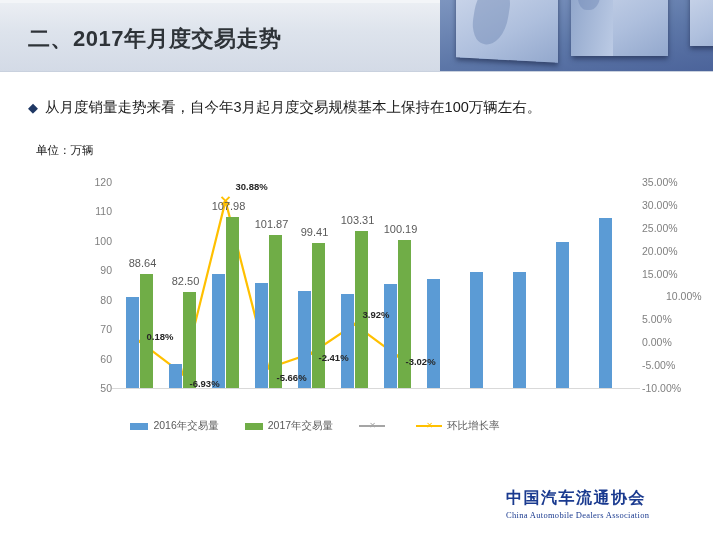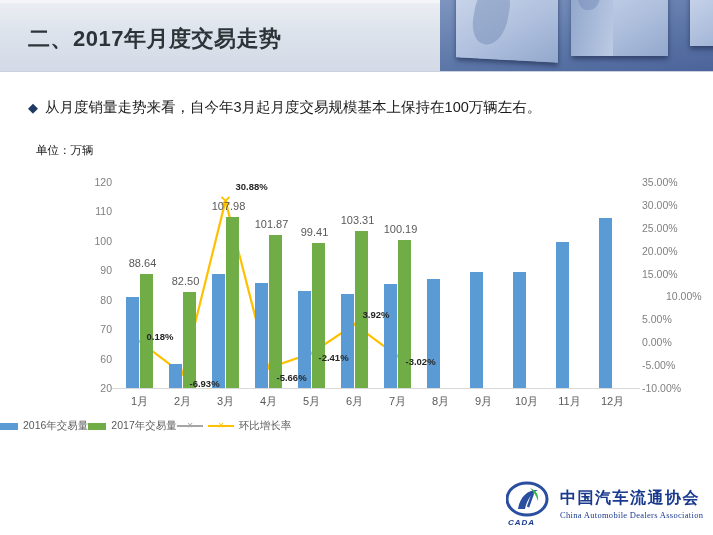--- a/index.html
+++ b/index.html
@@ -200,21 +200,23 @@
     width: 516px; height: 206px;
     overflow: visible;
   }
 
   
   .legend {
     position: absolute;
     left: 0; top: 419px;
     width: 630px;
     display: flex;
+    justify-content: center;
     align-items: center;
+    gap: 26px;
     font-size: 10.5px;
     color: #595959;
   }
   .legend-item {
     display: flex;
     align-items: center;
     gap: 5px;
     white-space: nowrap;
   }
   .swatch-bar {
@@ -316,21 +318,21 @@
 
   <div class="chart">
     <div class="y-left" id="yLeft">
         <div class="ytick" style="top: 14px;">120</div>
         <div class="ytick" style="top: 43.4286px;">110</div>
         <div class="ytick" style="top: 72.8571px;">100</div>
         <div class="ytick" style="top: 102.286px;">90</div>
         <div class="ytick" style="top: 131.714px;">80</div>
         <div class="ytick" style="top: 161.143px;">70</div>
         <div class="ytick" style="top: 190.571px;">60</div>
-        <div class="ytick" style="top: 220px;">20</div>
+        <div class="ytick" style="top: 220px;">50</div>
       </div>
     <div class="y-right" id="yRight">
         <div class="ytick-r" style="top: 14px;">35.00%</div>
         <div class="ytick-r" style="top: 36.8889px;">30.00%</div>
         <div class="ytick-r" style="top: 59.7778px;">25.00%</div>
         <div class="ytick-r" style="top: 82.6667px;">20.00%</div>
         <div class="ytick-r" style="top: 105.556px;">15.00%</div>
         <div class="ytick-r" style="top: 128.444px; margin-left: 24px;">10.00%</div>
         <div class="ytick-r" style="top: 151.333px;">5.00%</div>
         <div class="ytick-r" style="top: 174.222px;">0.00%</div>
@@ -383,34 +385,20 @@
         <div class="bar b17" style="left: 280px; width: 13px; height: 147.702px; background: rgb(112, 173, 71);"></div>
         <div class="dlabel" style="left: 282.5px; top: 41.298px;">100.19</div>
         <div class="plabel" style="left: 28.5px; top: 149.398px;">0.18%</div>
         <div class="plabel" style="left: 71.5px; top: 195.946px;">-6.93%</div>
         <div class="plabel" style="left: 117.5px; top: -1.13956px;">30.88%</div>
         <div class="plabel" style="left: 158.5px; top: 190.132px;">-5.66%</div>
         <div class="plabel" style="left: 200.5px; top: 170.255px;">-2.41%</div>
         <div class="plabel" style="left: 244.5px; top: 127.277px;">3.92%</div>
         <div class="plabel" style="left: 287.5px; top: 174.047px;">-3.02%</div>
       </div>
-    <div class="xlabels" id="xLabels">
-        <div class="xlabel" style="left: 21.5px;">1月</div>
-        <div class="xlabel" style="left: 64.5px;">2月</div>
-        <div class="xlabel" style="left: 107.5px;">3月</div>
-        <div class="xlabel" style="left: 150.5px;">4月</div>
-        <div class="xlabel" style="left: 193.5px;">5月</div>
-        <div class="xlabel" style="left: 236.5px;">6月</div>
-        <div class="xlabel" style="left: 279.5px;">7月</div>
-        <div class="xlabel" style="left: 322.5px;">8月</div>
-        <div class="xlabel" style="left: 365.5px;">9月</div>
-        <div class="xlabel" style="left: 408.5px;">10月</div>
-        <div class="xlabel" style="left: 451.5px;">11月</div>
-        <div class="xlabel" style="left: 494.5px;">12月</div>
-      </div>
   </div>
 
   <div class="legend" id="legend">
       <div class="legend-item">
         <span class="swatch-bar" style="background: rgb(91, 155, 213);"></span>
         <span>2016年交易量</span>
       </div>
       <div class="legend-item">
         <span class="swatch-bar" style="background: rgb(112, 173, 71);"></span>
         <span>2017年交易量</span>
@@ -425,29 +413,20 @@
       <div class="legend-item">
         <span class="swatch-line">
           <i style="background: rgb(255, 192, 0);"></i>
           <b style="color: rgb(255, 192, 0);">✕</b>
         </span>
         <span>环比增长率</span>
       </div>
     </div>
 
   <div class="logo">
-    <div class="logo-mark">
-      <svg width="48" height="40" viewBox="0 0 48 40">
-        <ellipse cx="21" cy="18" rx="20" ry="16" fill="none" stroke="#2a4fa0" stroke-width="3"></ellipse>
-        <path d="M12 28 C14 14 24 8 32 9 C26 12 21 18 19 28 Z" fill="#2a4fa0"></path>
-        <path d="M24 7 C30 9 33 14 32 20 C30 14 27 10 24 7 Z" fill="#39b54a"></path>
-        <path d="M22 26 L27 12" stroke="#2a4fa0" stroke-width="2.5" fill="none"></path>
-      </svg>
-      <span class="logo-cada">CADA</span>
-    </div>
     <div class="logo-text">
       <span class="logo-cn">中国汽车流通协会</span>
       <span class="logo-en">China Automobile Dealers Association</span>
     </div>
   </div>
 
   <div class="bottom-rule"></div>
 </div>
 
 </body></html>

